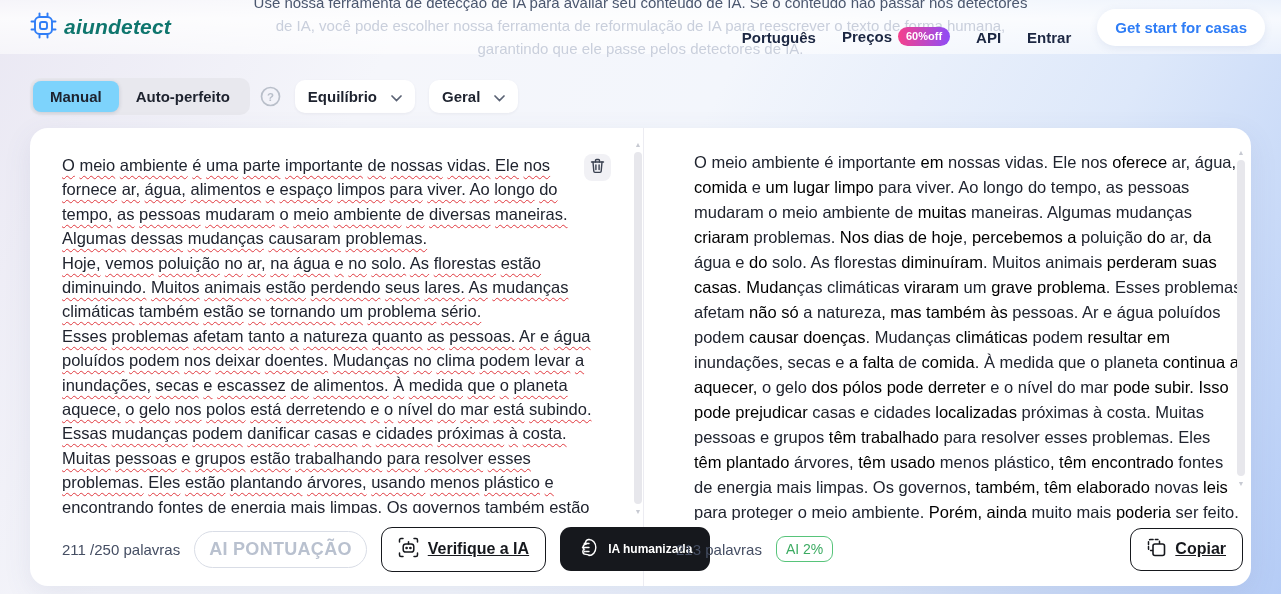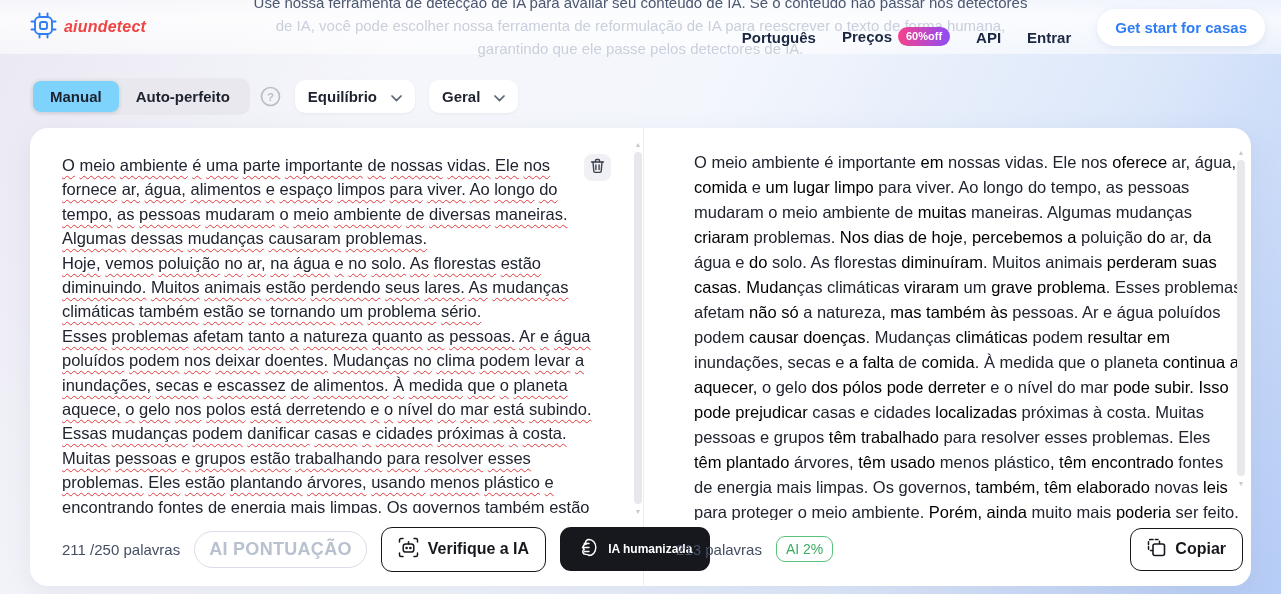--- a/index.html
+++ b/index.html
@@ -12,21 +12,21 @@
   }
   
   .tagline { position:absolute; top:-9px; left:0; width:100%; text-align:center; font-size:15px; line-height:23px; z-index:1; }
   .tagline .t1 { color:#4b576f; }
   .tagline .t2, .tagline .t3 { color:#c9cfdc; }
   
   .header-bg { position:absolute; top:0; left:0; width:100%; height:54px;
     background:linear-gradient(180deg, rgba(255,255,255,0.55) 0%, rgba(255,255,255,0.82) 35%, rgba(255,255,255,0.55) 100%); z-index:0; }
   .header { position:absolute; top:0; left:0; width:100%; height:54px; display:flex; align-items:center; padding:0 16px 0 30px; z-index:2; }
   .logo { display:flex; align-items:center; gap:7px; cursor:pointer; }
-  .logo-text { color:#ef4444; font-size:16px; font-weight:700; font-style:italic; letter-spacing:0.2px; }
+  .logo-text { color:#0f766e; font-size:21px; font-weight:700; font-style:italic; letter-spacing:0.2px; }
   .spacer { flex:1; }
   .nav { display:flex; align-items:flex-end; gap:26px; font-size:15px; font-weight:700; color:#1c2742;margin-left:15px; }
   .nav-item { cursor:pointer; display:flex; align-items:center; gap:6px; }
   .badge-off { background:linear-gradient(90deg,#f5418c,#8e4cf7); color:#fff; font-size:11px; font-weight:700;
     padding:3px 8px 4px; border-radius:999px; }
   .cta { background:#fff; color:#2f7df6; font-size:15px; font-weight:700; padding:10px 18px; border-radius:999px;
     box-shadow:0 2px 8px rgba(60,90,160,0.10); cursor:pointer; }
   
   .toolbar { position:absolute; top:77px; left:30px; right:30px; height:38px; display:flex; align-items:center; gap:14px; z-index:2; }
   .seg { background:#e8e8ee; border-radius:10px; padding:3px; display:flex; align-items:center; }
@@ -60,21 +60,21 @@
   
   .bottom-bar { position:absolute; bottom:0; left:0; right:5px; height:66px; display:flex; align-items:center; padding:0 18px 8px 32px; gap:14px; }
   .wordcount { font-size:15px; color:#454e63; white-space:nowrap; }
   .score-pill { border:1px solid #d9dde6; color:#b9c1cf; font-size:18px; font-weight:700; letter-spacing:0.3px;
     padding:7px 14px; border-radius:999px; white-space:nowrap; }
   .btn-outline { background:#fff; border:1.6px solid #16181d; border-radius:11px; padding:9px 16px; display:flex;
     align-items:center; gap:9px; font-size:16px; font-weight:700; color:#16181d; cursor:pointer; white-space:nowrap; }
   .btn-dark { background:#16181d; border-radius:11px; padding:10px 18px; display:flex; align-items:center; gap:9px;
     font-size:12px; font-weight:700; color:#fff; cursor:pointer; white-space:nowrap; }
   .ai-ok { border:1px solid #57c47a; color:#3cab62; font-size:14px; padding:4px 9px; border-radius:9px; white-space:nowrap; }
-  .right-flex { margin-left:auto; }
+  .right-flex { margin-left:auto;text-decoration:underline; }
   .bottom-right-bar { padding-right:3px; }
 </style>
 </head>
 <body>
 
 <div class="tagline">
   <div class="t1">Use nossa ferramenta de detecção de IA para avaliar seu conteúdo de IA. Se o conteúdo não passar nos detectores</div>
   <div class="t2">de IA, você pode escolher nossa ferramenta de reformulação de IA para reescrever o texto de forma humana,</div>
   <div class="t3">garantindo que ele passe pelos detectores de IA.</div>
 </div>

